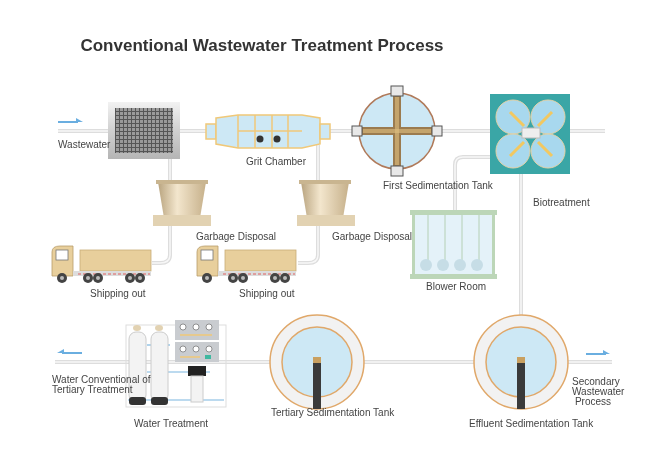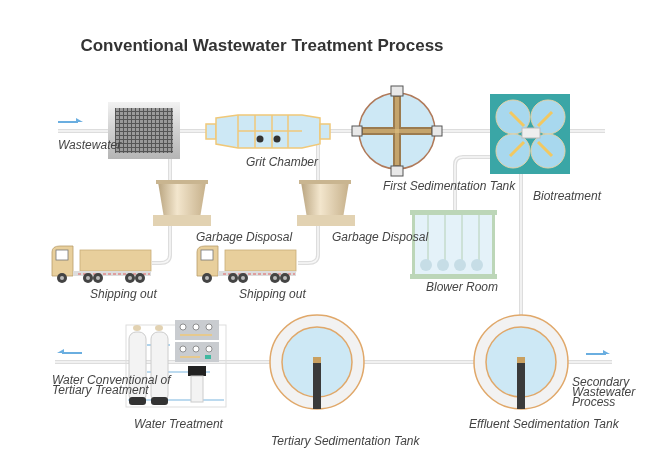--- a/index.html
+++ b/index.html
@@ -1,18 +1,18 @@
 <!DOCTYPE html>
 <html><head>
 <meta charset="utf-8">
 <style>
   html,body{margin:0;padding:0;background:#fff;}
   body{width:650px;height:459px;position:relative;overflow:hidden;font-family:"Liberation Sans",sans-serif;}
   #title{position:absolute;left:0;width:524px;top:36px;text-align:center;font-size:17px;font-weight:bold;color:#333;}
-  .lbl{position:absolute;font-size:12px;color:#444;text-align:center;line-height:10px;white-space:nowrap;font-style:italic;}
+  .lbl{position:absolute;font-size:10px;color:#444;text-align:center;line-height:10px;white-space:nowrap;}
   svg{position:absolute;left:0;top:0;}
 </style>
 </head>
 <body>
 
 <div id="title">Conventional Wastewater Treatment Process</div>
 
 <svg width="650" height="459" viewBox="0 0 650 459">
   <defs>
     <linearGradient id="screenG" x1="0" y1="0" x2="0" y2="1">
@@ -227,30 +227,30 @@
     <circle cx="521" cy="362" r="47" fill="#f2f2f2" stroke="#e0a86a" stroke-width="1.5"></circle>
     <circle cx="521" cy="362" r="35" fill="#cde8f5" stroke="#e0a86a" stroke-width="1.5"></circle>
     <rect x="517" y="357" width="8" height="52" fill="#3a3a3a"></rect>
     <rect x="517" y="357" width="8" height="6" fill="#c9a060"></rect>
   </g>
 </svg>
 
 <div class="lbl" style="left:58px;top:140px;">Wastewater</div>
 <div class="lbl" style="left:246px;top:157px;">Grit Chamber</div>
 <div class="lbl" style="left:358px;top:181px;margin-left:25px;">First Sedimentation Tank</div>
-<div class="lbl" style="left:533px;top:191px;">Biotreatment</div>
+<div class="lbl" style="left:533px;top:198px;">Biotreatment</div>
 <div class="lbl" style="left:196px;top:232px;">Garbage Disposal</div>
 <div class="lbl" style="left:332px;top:232px;">Garbage Disposal</div>
 <div class="lbl" style="left:90px;top:289px;">Shipping out</div>
 <div class="lbl" style="left:239px;top:289px;">Shipping out</div>
 <div class="lbl" style="left:426px;top:282px;">Blower Room</div>
 <div class="lbl" style="left:52px;top:375px;width:70px;">
   <div>Water Conventional of</div>
   <div>Tertiary Treatment</div>
 </div>
 <div class="lbl" style="left:134px;top:419px;">Water Treatment</div>
-<div class="lbl" style="left:271px;top:436px;">Tertiary Sedimentation Tank</div>
+<div class="lbl" style="left:271px;top:408px;">Tertiary Sedimentation Tank</div>
 <div class="lbl" style="left:469px;top:419px;">Effluent Sedimentation Tank</div>
 <div class="lbl" style="left:572px;top:377px;width:42px;">
   <div>Secondary</div>
   <div>Wastewater</div>
   <div>Process</div>
 </div>
 
 </body></html>

